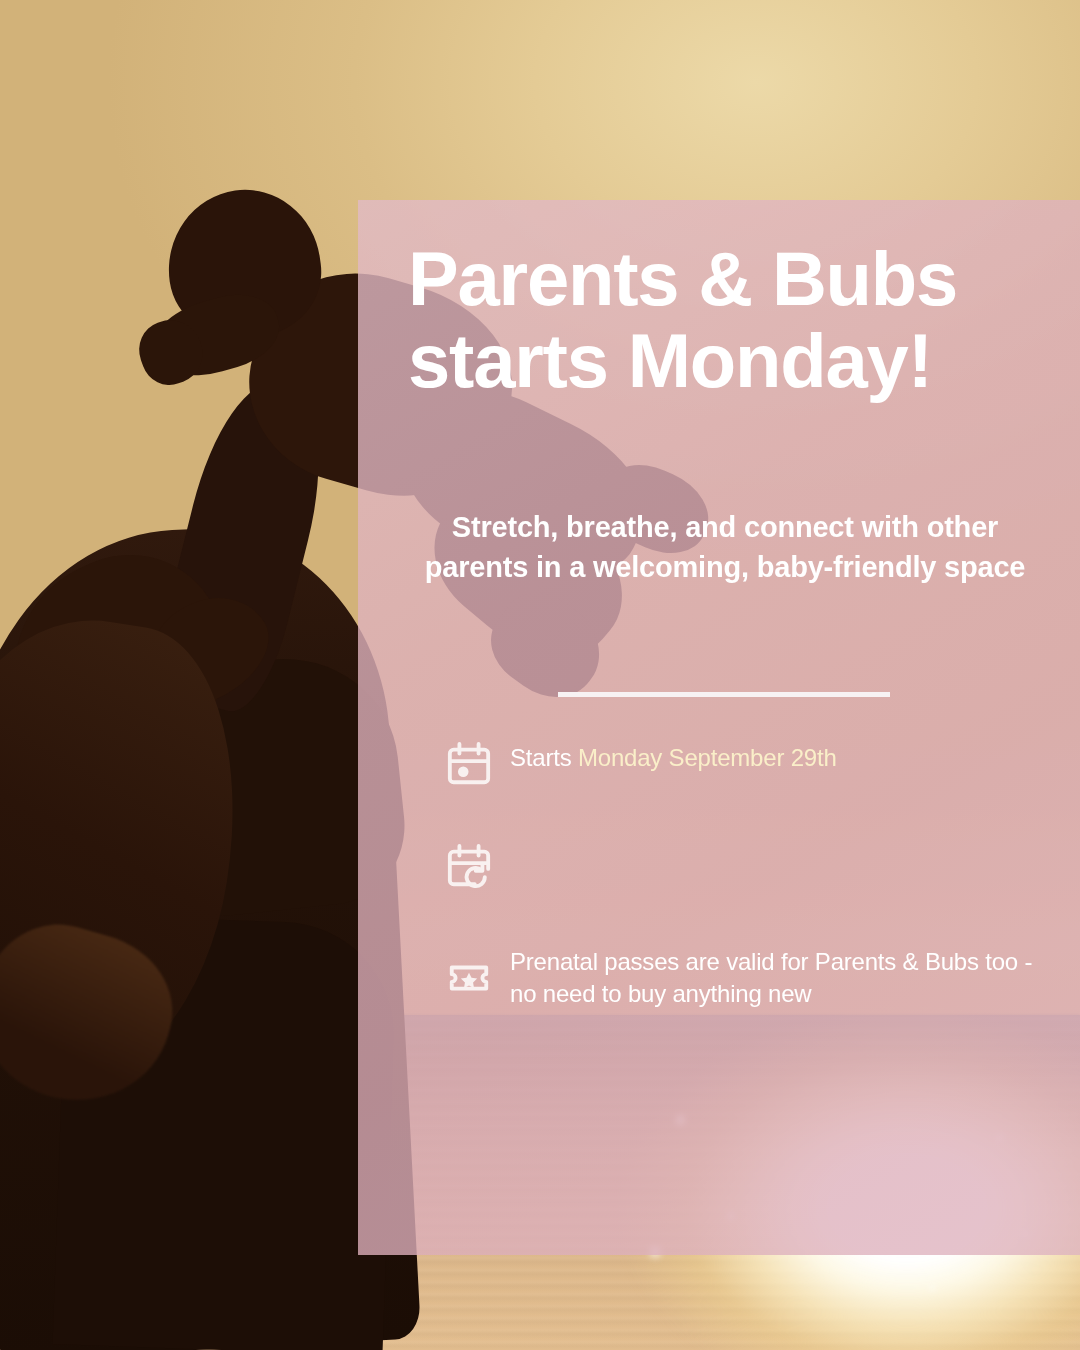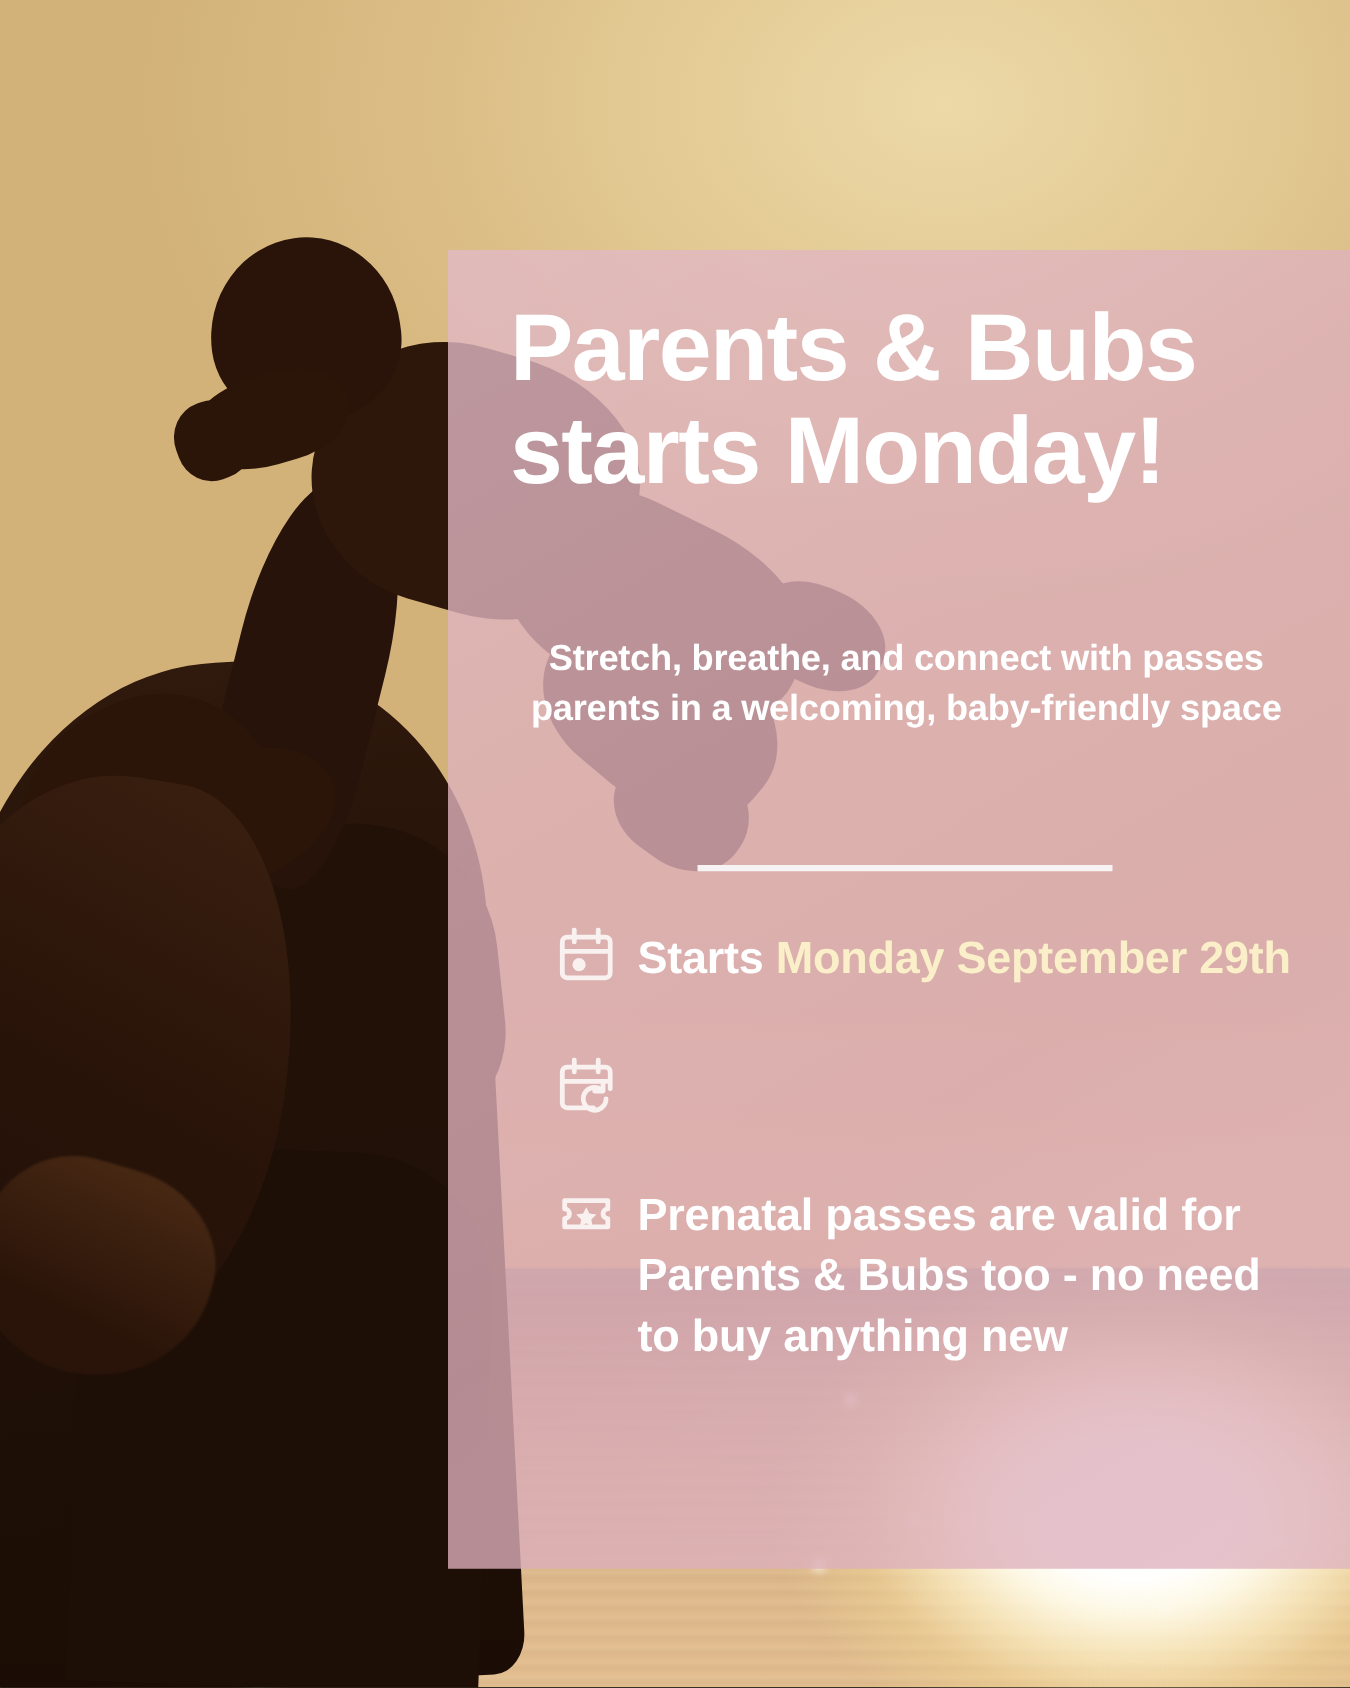--- a/index.html
+++ b/index.html
@@ -241,35 +241,35 @@
   .bullets {
     position:absolute;
     left:88px; top:540px;
     width:600px;
   }
   .bullet {
     display:flex;
     align-items:flex-start;
     margin-bottom:54px;
   }
-  .bullet:last-child { margin-bottom:0; }
+  .bullet:last-child { margin-bottom:0;align-items:center; }
 
   .bullet-icon {
     flex:0 0 auto;
     width:46px; height:46px;
     margin-right:18px;
     margin-top:2px;
     opacity:.82;
   }
   .bullet-icon svg { display:block; width:46px; height:46px; }
 
   .bullet-text {
     color:#ffffff;
-    font-size:36px;
-    font-weight:bold;
+    font-size:24px;
+    font-weight:normal;
     line-height:1.34;
     letter-spacing:-.2px;
     padding-top:2px;
   }
   .accent { color:#faefc9; }
 </style>
 </head>
 <body>
 
 <div id="poster">
@@ -300,21 +300,21 @@
     <div class="sil baby-head"></div>
     <div class="sil baby-arm"></div>
     <div class="sil baby-hand"></div>
   </div>
 
   <div id="panel">
     <div class="content">
 
       <h1 class="headline">Parents &amp; Bubs starts Monday!</h1>
 
-      <p class="subtitle">Stretch, breathe, and connect with passes parents in a welcoming, baby-friendly space</p>
+      <p class="subtitle">Stretch, breathe, and connect with other parents in a welcoming, baby-friendly space</p>
 
       <div class="divider"></div>
 
       <div class="bullets">
 
         <div class="bullet">
           <span class="bullet-icon">
             <svg viewBox="0 0 48 48" fill="none" xmlns="http://www.w3.org/2000/svg">
               <rect x="4" y="8" width="40" height="34" rx="4" stroke="#ffffff" stroke-width="4"></rect>
               <line x1="4" y1="20" x2="44" y2="20" stroke="#ffffff" stroke-width="4"></line>

